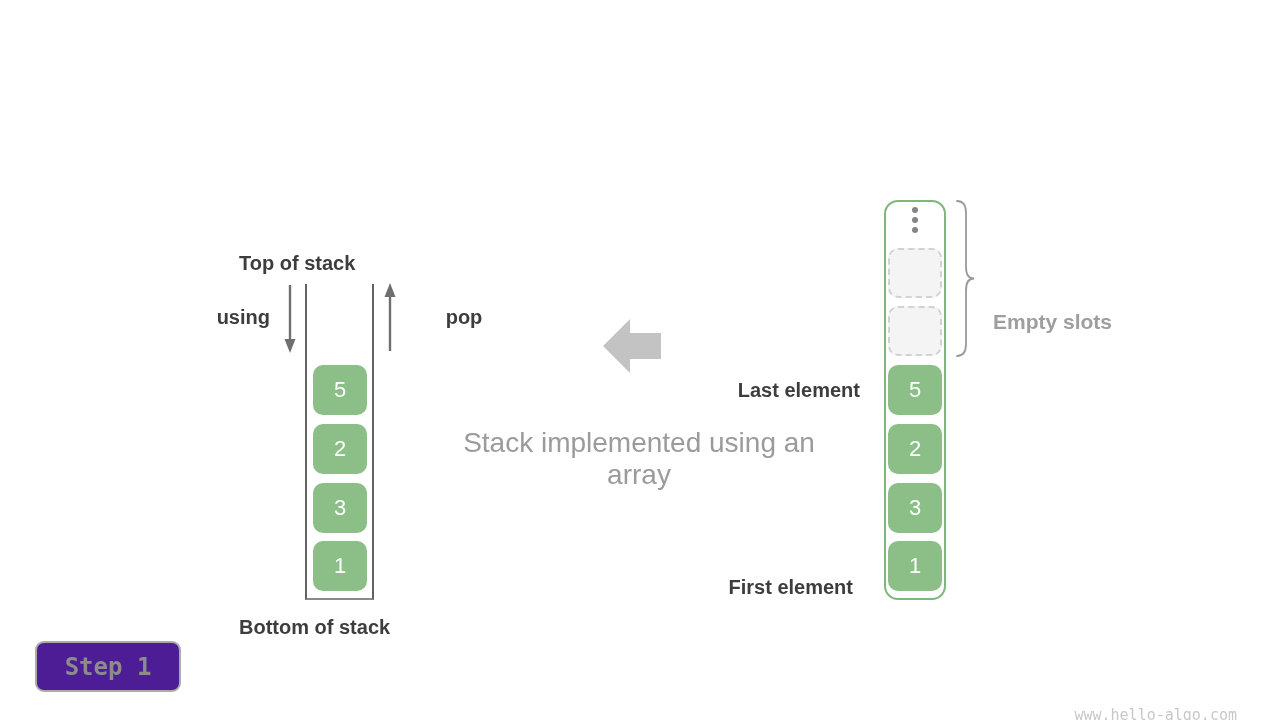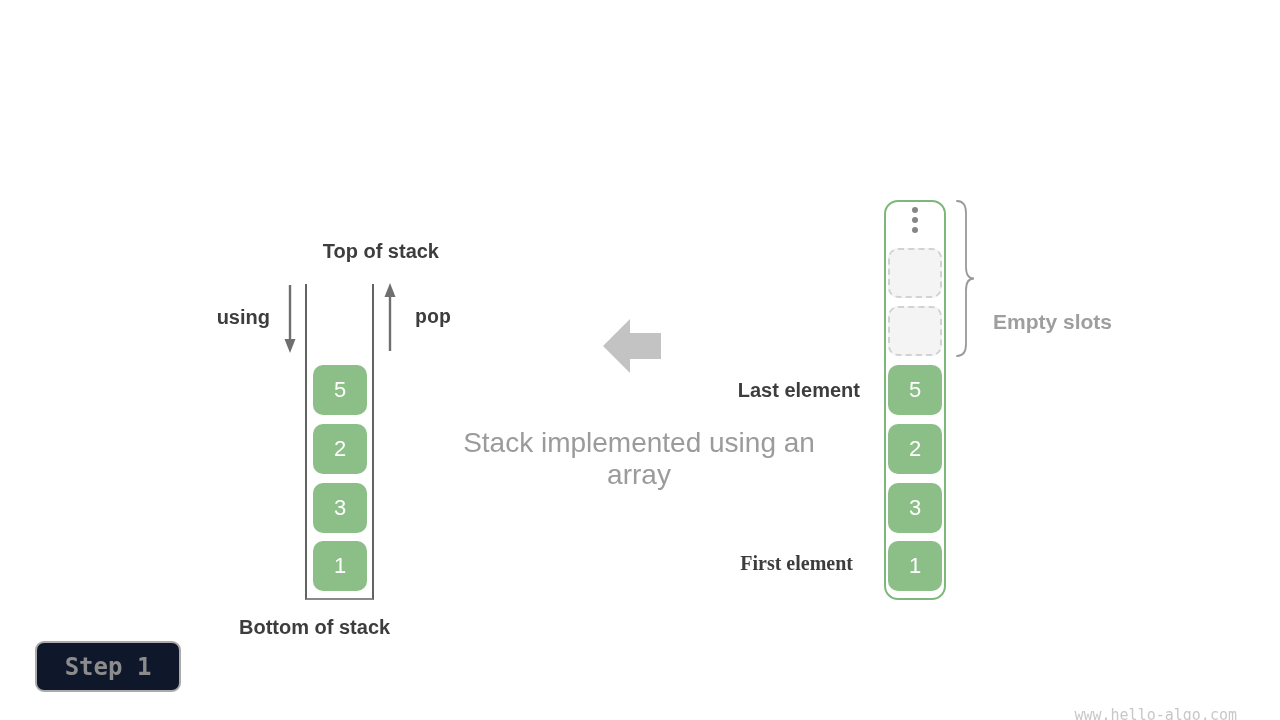--- a/index.html
+++ b/index.html
@@ -45,24 +45,24 @@
     align-items: center;
     justify-content: center;
   }
   .stack-cells .cell { left: 313px; }
   .array-cells .cell { left: 888px; }
   .row-0 { top: 365px; }
   .row-1 { top: 424px; }
   .row-2 { top: 483px; }
   .row-3 { top: 541px; }
 
-  .top-label    { left: 239px; top: 240px; width: 200px; text-align: right; }
+  .top-label    { left: 239px; top: 252px; width: 200px; text-align: left; }
   .bottom-label { left: 239px; top: 616px; width: 200px; text-align: left; }
   .push-label   { left: 172px; top: 306px; width: 98px; text-align: right; }
-  .pop-label    { left: 415px; top: 306px; width: 98px; text-align: left; font-family: Liberation Mono, monospace; }
+  .pop-label    { left: 415px; top: 306px; width: 98px; text-align: center; }
   .push-arrow   { left: 283px; top: 283px; }
   .pop-arrow    { left: 383px; top: 281px; }
 
   
   .block-arrow { left: 603px; top: 319px; }
   .mid-caption {
     left: 439px; top: 427px; width: 400px;
     text-align: center;
     font-size: 28px;
     color: #9b9b9b;
@@ -88,29 +88,29 @@
   .slot-0 { top: 248px; }
   .slot-1 { top: 306px; }
 
   .brace { left: 953px; top: 199px; }
   .empty-slots-label {
     left: 993px; top: 266px;
     font-size: 21px;
     font-weight: bold;
   }
   .last-element-label  { right: 420px; top: 379px; }
-  .first-element-label { right: 427px; top: 552px; font-family: Liberation Serif, serif; }
+  .first-element-label { right: 427px; top: 576px; }
 
   
   .step-badge {
     left: 35px; top: 641px;
     width: 146px; height: 51px;
     border: 2px solid #ababab;
     border-radius: 9px;
-    background: #0f172a;
+    background: #4c1d95;
     display: flex;
     align-items: center;
     justify-content: center;
     font-family: "DejaVu Sans Mono", monospace;
     font-weight: bold;
     font-size: 24px;
     color: #8c8c8c;
   }
   .watermark {
     right: 43px; top: 678px;

